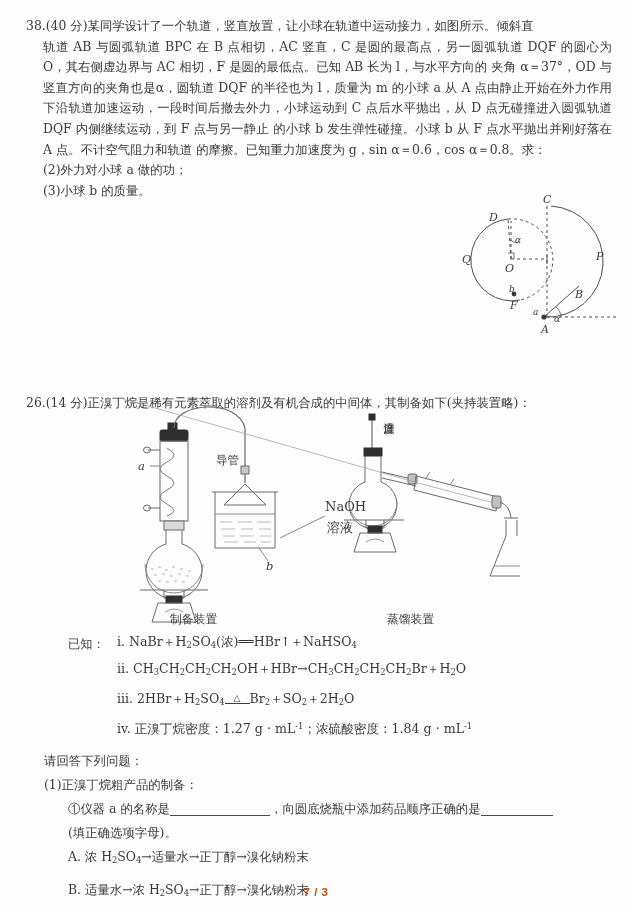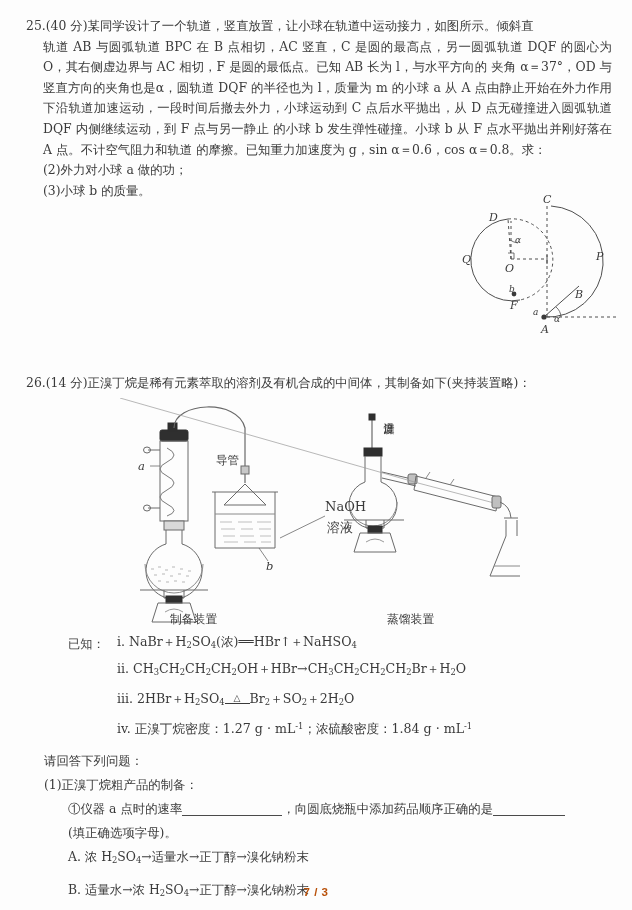--- a/index.html
+++ b/index.html
@@ -38,21 +38,21 @@
   .lbl{position:absolute;font-size:11.5px;}
   .cap{position:absolute;font-size:11.8px;}
 </style>
 </head>
 <body>
 
 <div class="page">
 
   <div class="q-block" style="left:26px;top:16px;width:586px;">
     <div class="para">
-      <span>25.</span><span>(40 分)</span><span>某同学设计了一个轨道，竖直放置，让小球在轨道中运动接力，如图所示。倾斜直</span>
+      <span>38.</span><span>(40 分)</span><span>某同学设计了一个轨道，竖直放置，让小球在轨道中运动接力，如图所示。倾斜直</span>
     </div>
     <div class="para" style="margin-left:17px;width:569px;">
       <span>轨道 AB 与圆弧轨道 BPC 在 B 点相切，AC 竖直，C 是圆的最高点，另一圆弧轨道 DQF</span>
       <span>的圆心为O，其右侧虚边界与 AC 相切，F 是圆的最低点。已知 AB 长为 l，与水平方向的</span>
       <span>夹角 α＝37°，OD 与竖直方向的夹角也是α，圆轨道 DQF 的半径也为 l，质量为 m 的小球</span>
       <span>a 从 A 点由静止开始在外力作用下沿轨道加速运动，一段时间后撤去外力，小球运动到</span>
       <span>C 点后水平抛出，从 D 点无碰撞进入圆弧轨道 DQF 内侧继续运动，到 F 点与另一静止</span>
       <span>的小球 b 发生弹性碰撞。小球 b 从 F 点水平抛出并刚好落在 A 点。不计空气阻力和轨道</span>
       <span>的摩擦。已知重力加速度为 g，sin α＝0.6，cos α＝0.8。求：</span>
     </div>
@@ -104,21 +104,21 @@
         <text x="62" y="116">F</text>
         <text x="61" y="99" font-size="9">b</text>
         <text x="85" y="122" font-size="9">a</text>
         <text x="67" y="50" font-size="9">α</text>
         <text x="106" y="129" font-size="9">α</text>
       </g>
     </svg>
   </div>
 
   <div class="q-block" style="left:26px;top:373px;width:590px;">
-    <div class="para" style="white-space:nowrap;">
+    <div class="para" style="white-space:nowrap;margin-top:20px;">
       <span>26.</span><span>(14 分)</span><span>正溴丁烷是稀有元素萃取的溶剂及有机合成的中间体，其制备如下(夹持装置略)：</span>
     </div>
   </div>
 
   <div class="fig-chem" style="left:120px;top:398px;width:400px;height:235px;">
     <svg width="400" height="235" viewBox="0 0 400 235">
       <g fill="none" stroke="#6a6a6a" stroke-width="1">
 
         <rect x="40" y="32" width="28" height="11" rx="2" fill="#2f2f2f" stroke="#2f2f2f"></rect>
         <rect x="48" y="25" width="9" height="8" fill="#2f2f2f" stroke="#2f2f2f"></rect>
@@ -236,21 +236,21 @@
   </div>
   <div class="eqline" style="left:117px;top:721px;">
     <span>iv.</span>
     <span>正溴丁烷密度：1.27 g · mL<span class="sup">-1</span>；浓硫酸密度：1.84 g · mL<span class="sup">-1</span></span>
   </div>
 
   <div class="para" style="position:absolute;left:44px;top:751px;">请回答下列问题：</div>
   <div class="para" style="position:absolute;left:44px;top:775px;">(1)正溴丁烷粗产品的制备：</div>
 
   <div class="para" style="position:absolute;left:68px;top:799px;white-space:nowrap;">
-    <span>①仪器 a 点时的速率</span><span class="ans-line" style="width:100px;"></span><span>，向圆底烧瓶中添加药品顺序正确的是</span><span class="ans-line" style="width:72px;"></span>
+    <span>①仪器 a 的名称是</span><span class="ans-line" style="width:100px;"></span><span>，向圆底烧瓶中添加药品顺序正确的是</span><span class="ans-line" style="width:72px;"></span>
   </div>
 
   <div class="para" style="position:absolute;left:68px;top:823px;">(填正确选项字母)。</div>
 
   <div class="para" style="position:absolute;left:68px;top:847px;white-space:nowrap;">
     <span>A.</span>
     <span>浓 H<span class="sub">2</span>SO<span class="sub">4</span>→适量水→正丁醇→溴化钠粉末</span>
   </div>
   <div class="para" style="position:absolute;left:68px;top:871px;white-space:nowrap;margin-top:9px;">
     <span>B.</span>

